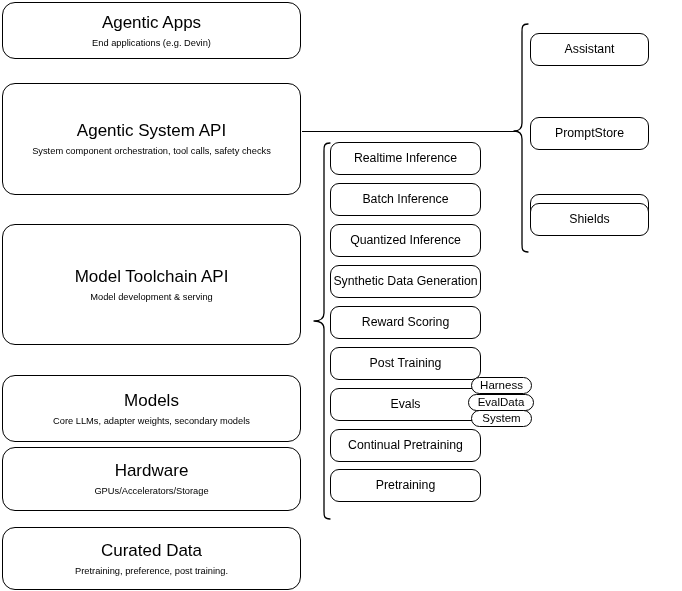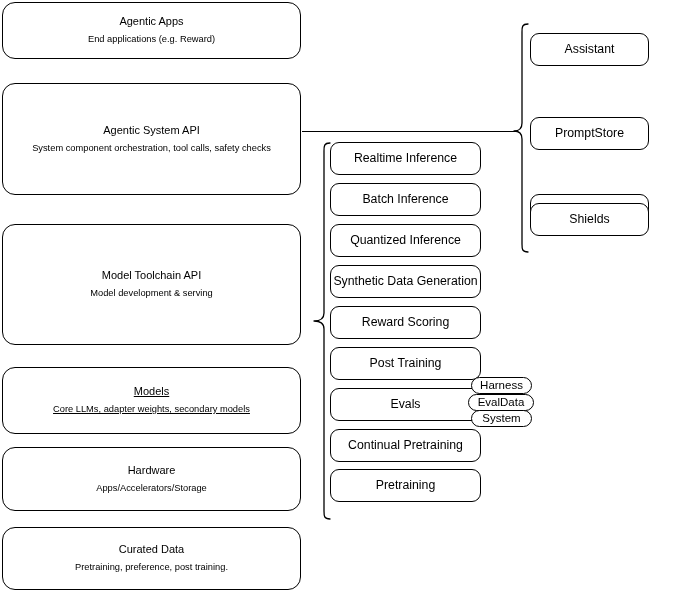--- a/index.html
+++ b/index.html
@@ -35,21 +35,21 @@
     line-height: 1.25;
   }
 
   
   .layer-box {
     left: 2px;
     width: 299px;
     border-radius: 13px;
   }
   .layer-title {
-    font-size: 11px;
+    font-size: 17px;
     color: #000;
   }
   .layer-sub {
     font-size: 9.3px;
     color: #000;
     margin-top: 5px;
   }
 
   
   .item-box {
@@ -95,41 +95,41 @@
     stroke-linejoin: round;
   }
 </style>
 </head>
 <body>
 
 <div id="canvas">
 
   <div class="box layer-box" style="top:2px;height:57px;">
     <div class="layer-title">Agentic Apps</div>
-    <div class="layer-sub">End applications (e.g. Reward)</div>
+    <div class="layer-sub">End applications (e.g. Devin)</div>
   </div>
 
   <div class="box layer-box" style="top:83px;height:112px;">
     <div class="layer-title">Agentic System API</div>
     <div class="layer-sub">System component orchestration, tool calls, safety checks</div>
   </div>
 
   <div class="box layer-box" style="top:224px;height:121px;">
     <div class="layer-title">Model Toolchain API</div>
     <div class="layer-sub">Model development &amp; serving</div>
   </div>
 
-  <div class="box layer-box" style="top:367px;height:67px;text-decoration:underline;">
+  <div class="box layer-box" style="top:375px;height:67px;">
     <div class="layer-title">Models</div>
     <div class="layer-sub">Core LLMs, adapter weights, secondary models</div>
   </div>
 
   <div class="box layer-box" style="top:447px;height:64px;">
     <div class="layer-title">Hardware</div>
-    <div class="layer-sub">Apps/Accelerators/Storage</div>
+    <div class="layer-sub">GPUs/Accelerators/Storage</div>
   </div>
 
   <div class="box layer-box" style="top:527px;height:63px;">
     <div class="layer-title">Curated Data</div>
     <div class="layer-sub">Pretraining, preference, post training.</div>
   </div>
 
   <div class="connector" style="left:302px;top:131px;width:213px;"></div>
 
   <svg class="brace" style="left:513px;top:23px;" width="16" height="230" viewBox="0 0 16 230">

